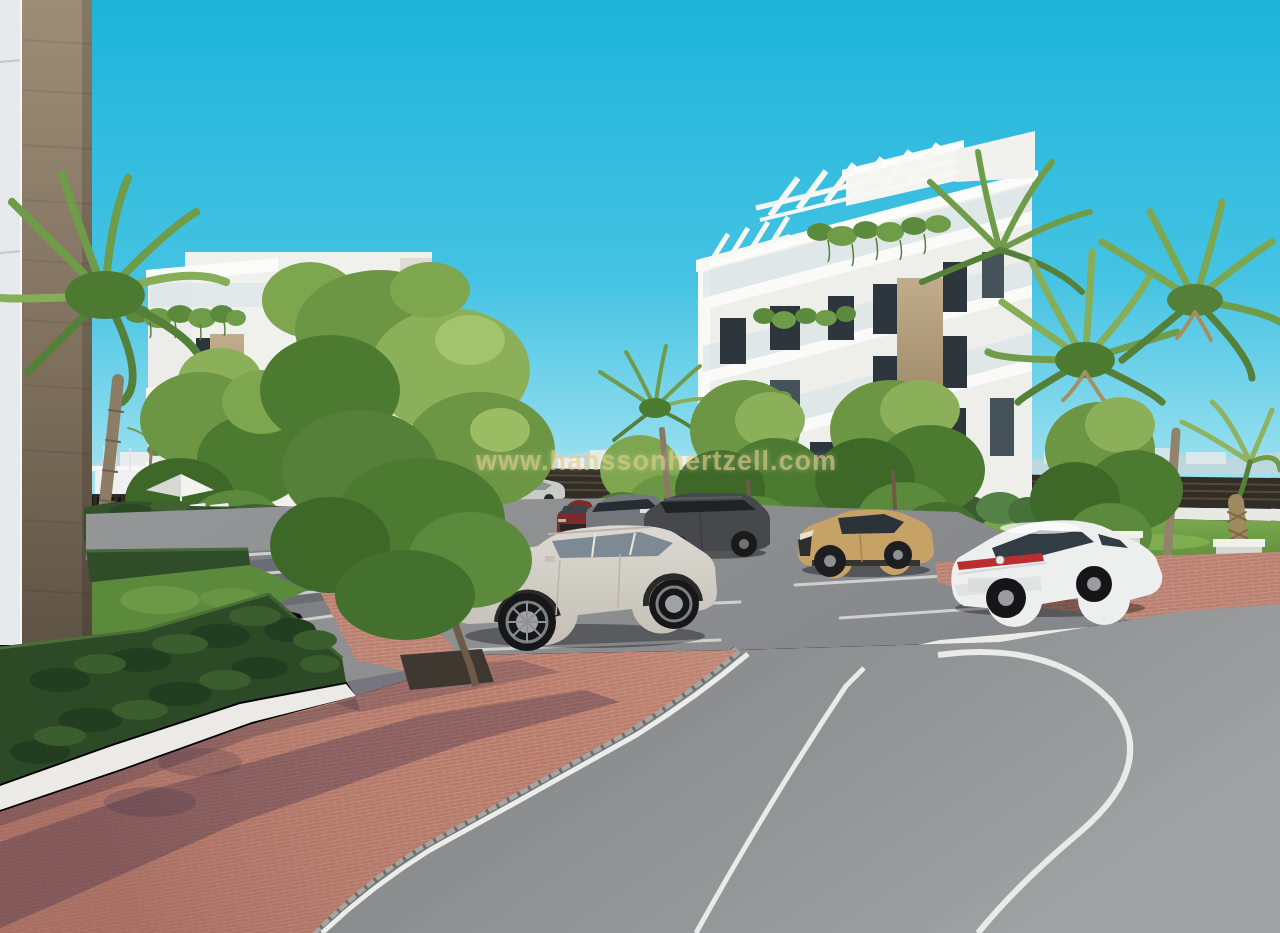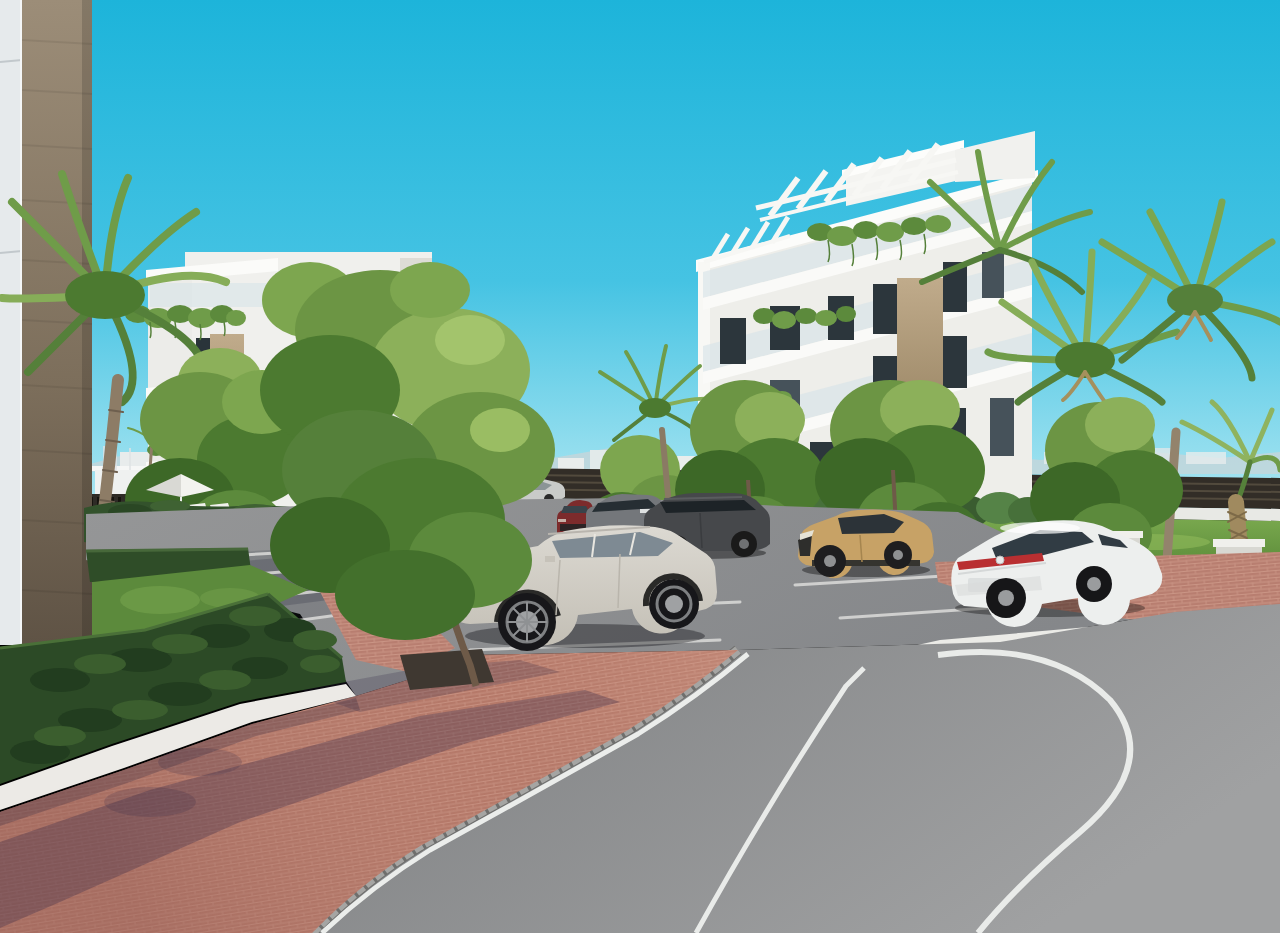--- a/index.html
+++ b/index.html
@@ -674,13 +674,14 @@
       <ellipse cx="60" cy="736" rx="26" ry="10"></ellipse>
           <ellipse cx="140" cy="710" rx="28" ry="10"></ellipse>
       <ellipse cx="225" cy="680" rx="26" ry="10"></ellipse>
           <ellipse cx="320" cy="664" rx="20" ry="9"></ellipse>
     </g>
     <polygon points="0,786 112,746 240,704 346,684 356,696 252,722 124,768 0,810" fill="#eceae6"></polygon>
   </g>
 
 </svg>
 
+<div class="watermark">www.hanssonhertzell.com</div>
 </div>
 
 </body></html>

